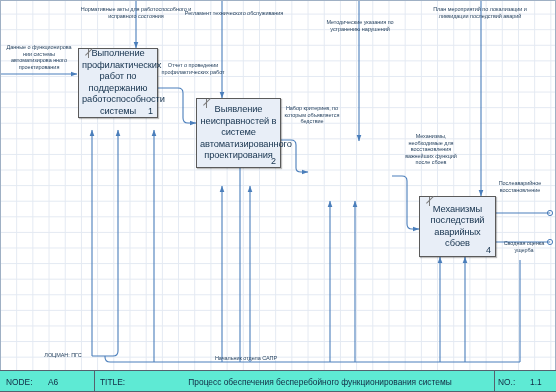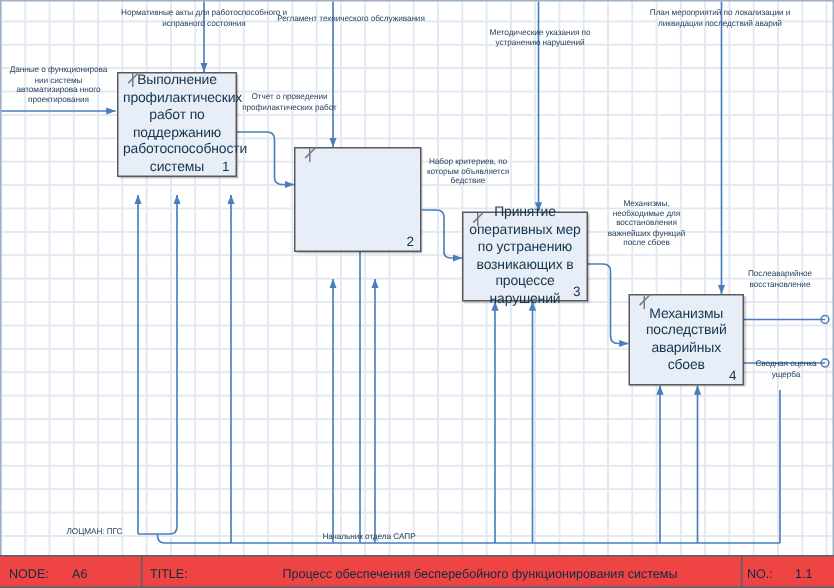--- a/index.html
+++ b/index.html
@@ -64,21 +64,21 @@
     line-height:6.6px;
     color:#1f3c5a;
     text-align:center;
     letter-spacing:-0.05px;
   }
 
   
   #footer{
     position:absolute;left:0;bottom:0;width:556px;height:22px;
     border-top:1px solid #55606e;
-    background:#ef4444;
+    background:#5eead4;
     box-sizing:border-box;
     margin-top:12px;
   }
   #footer .cell{
     position:absolute;top:0;height:21px;
     display:flex;align-items:center;
     font-size:8.4px;color:#102a43;
     box-sizing:border-box;
   }
   .vdiv{position:absolute;top:0;height:21px;width:1px;background:#55606e;}
@@ -145,28 +145,24 @@
   </svg>
 
   <div class="abox" style="left:78px;top:48px;width:80px;height:70px;">
     <span class="corner"></span>
     <div class="btext">Выполнение профилактических работ по поддержанию работоспособности системы</div>
     <div class="bnum">1</div>
   </div>
 
   <div class="abox" style="left:196px;top:98px;width:85px;height:70px;">
     <span class="corner"></span>
+    <div class="btext">Выявление неисправностей в системе автоматизированного проектирования</div>
     <div class="bnum">2</div>
   </div>
 
-  <div class="abox" style="left:308px;top:141px;width:84px;height:60px;">
-    <span class="corner"></span>
-    <div class="btext">Принятие оперативных мер по устранению возникающих в процессе нарушений</div>
-    <div class="bnum">3</div>
-  </div>
 
   <div class="abox" style="left:419px;top:196px;width:77px;height:61px;">
     <span class="corner"></span>
     <div class="btext">Механизмы последствий аварийных сбоев</div>
     <div class="bnum">4</div>
   </div>
 
   <div class="lbl" style="left:6px;top:44px;width:66px;">Данные о функционирова нии системы автоматизирова нного проектирования</div>
 
   <div class="lbl" style="left:76px;top:6px;width:120px;">Нормативные акты для работоспособного и исправного состояния</div>

